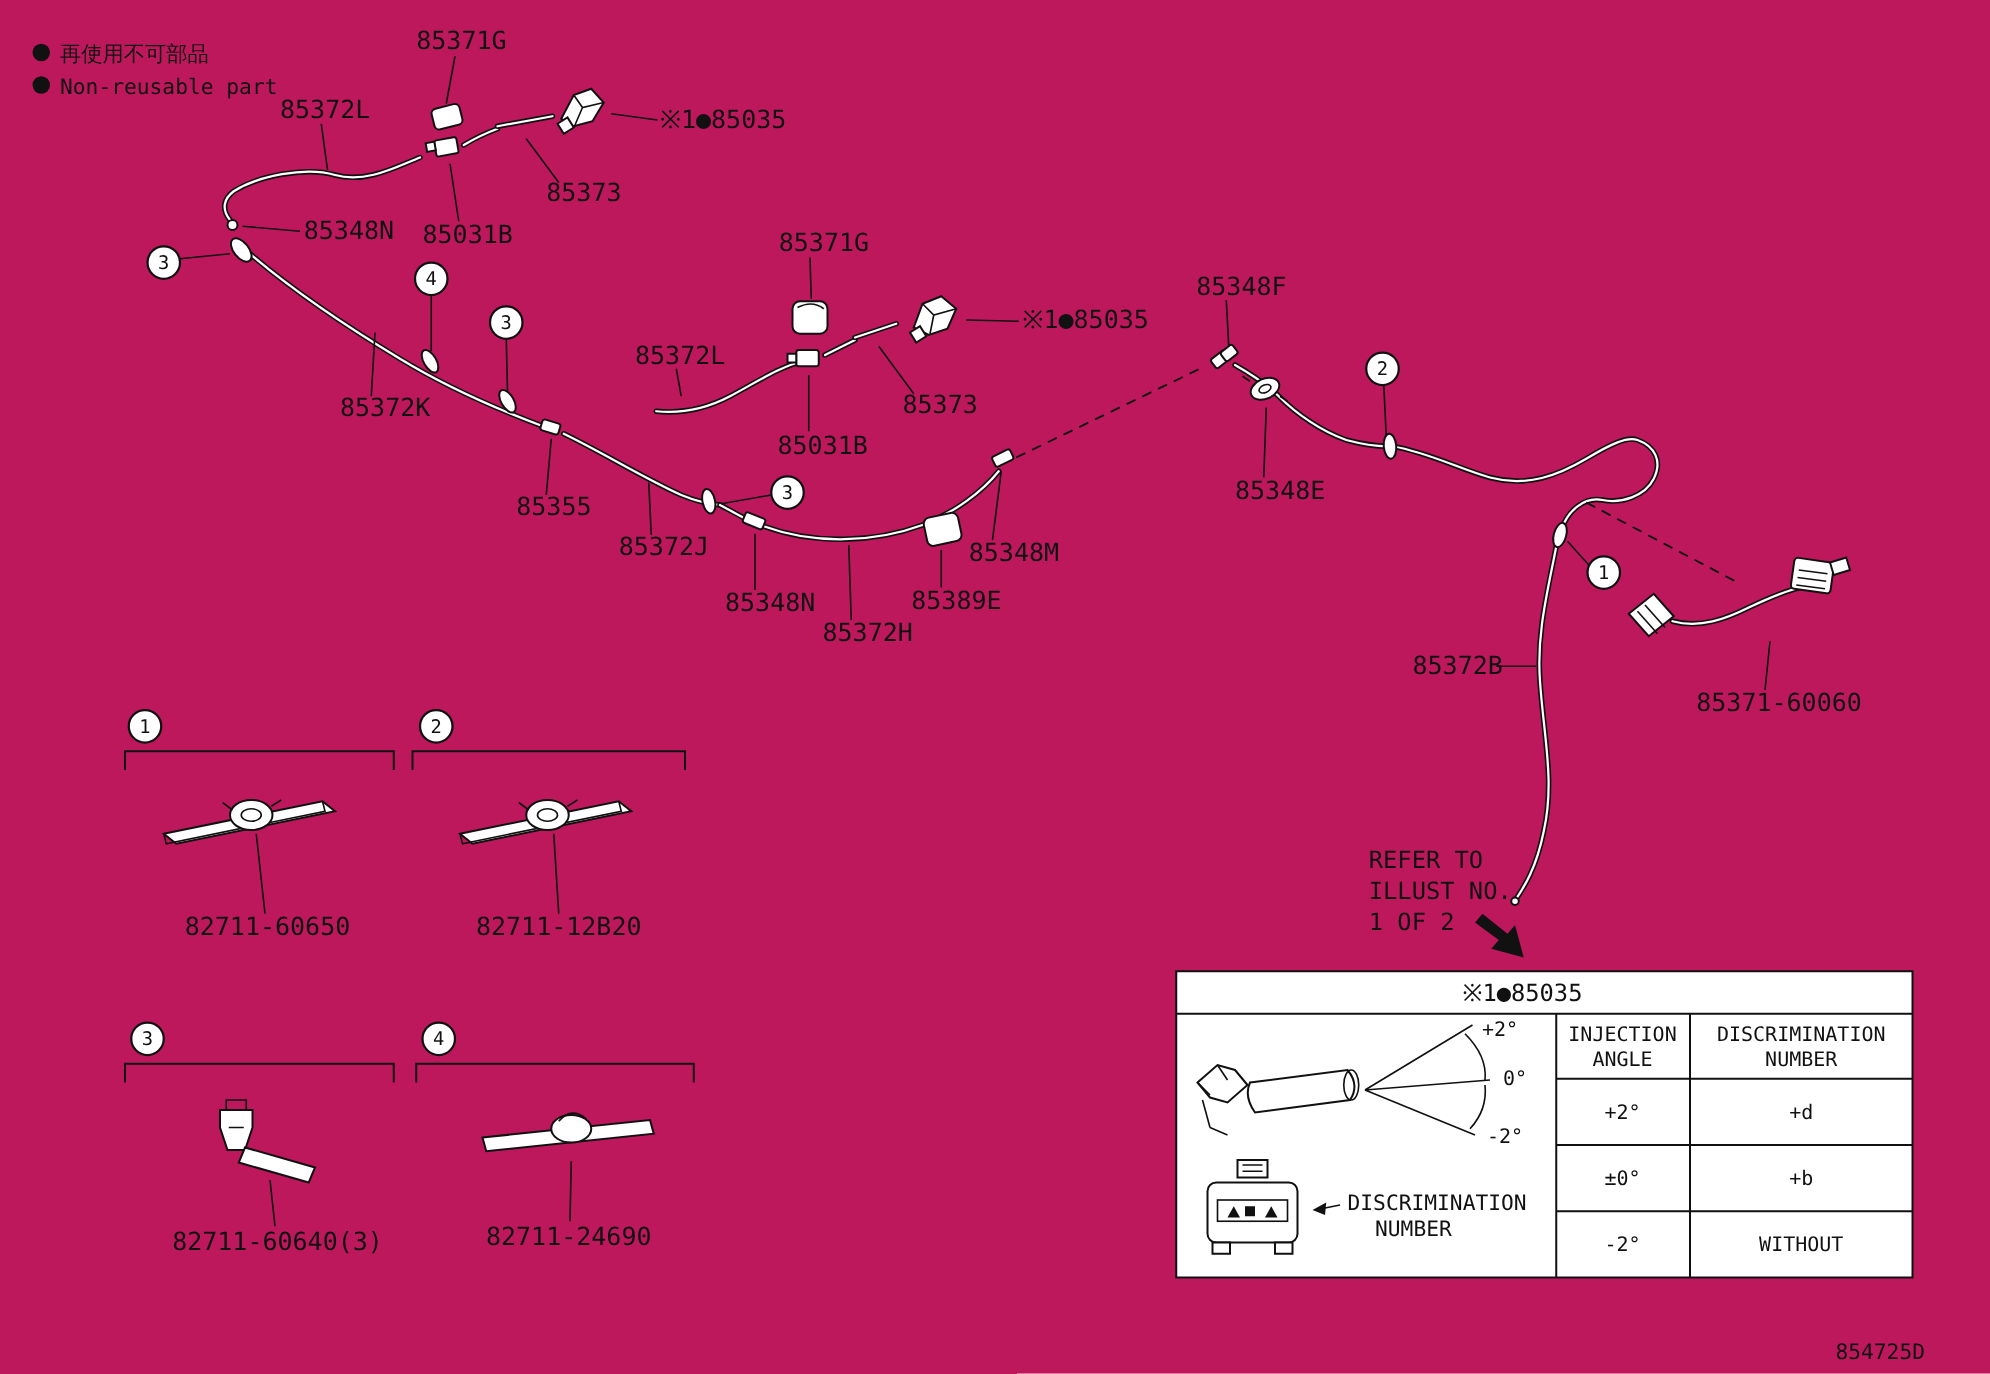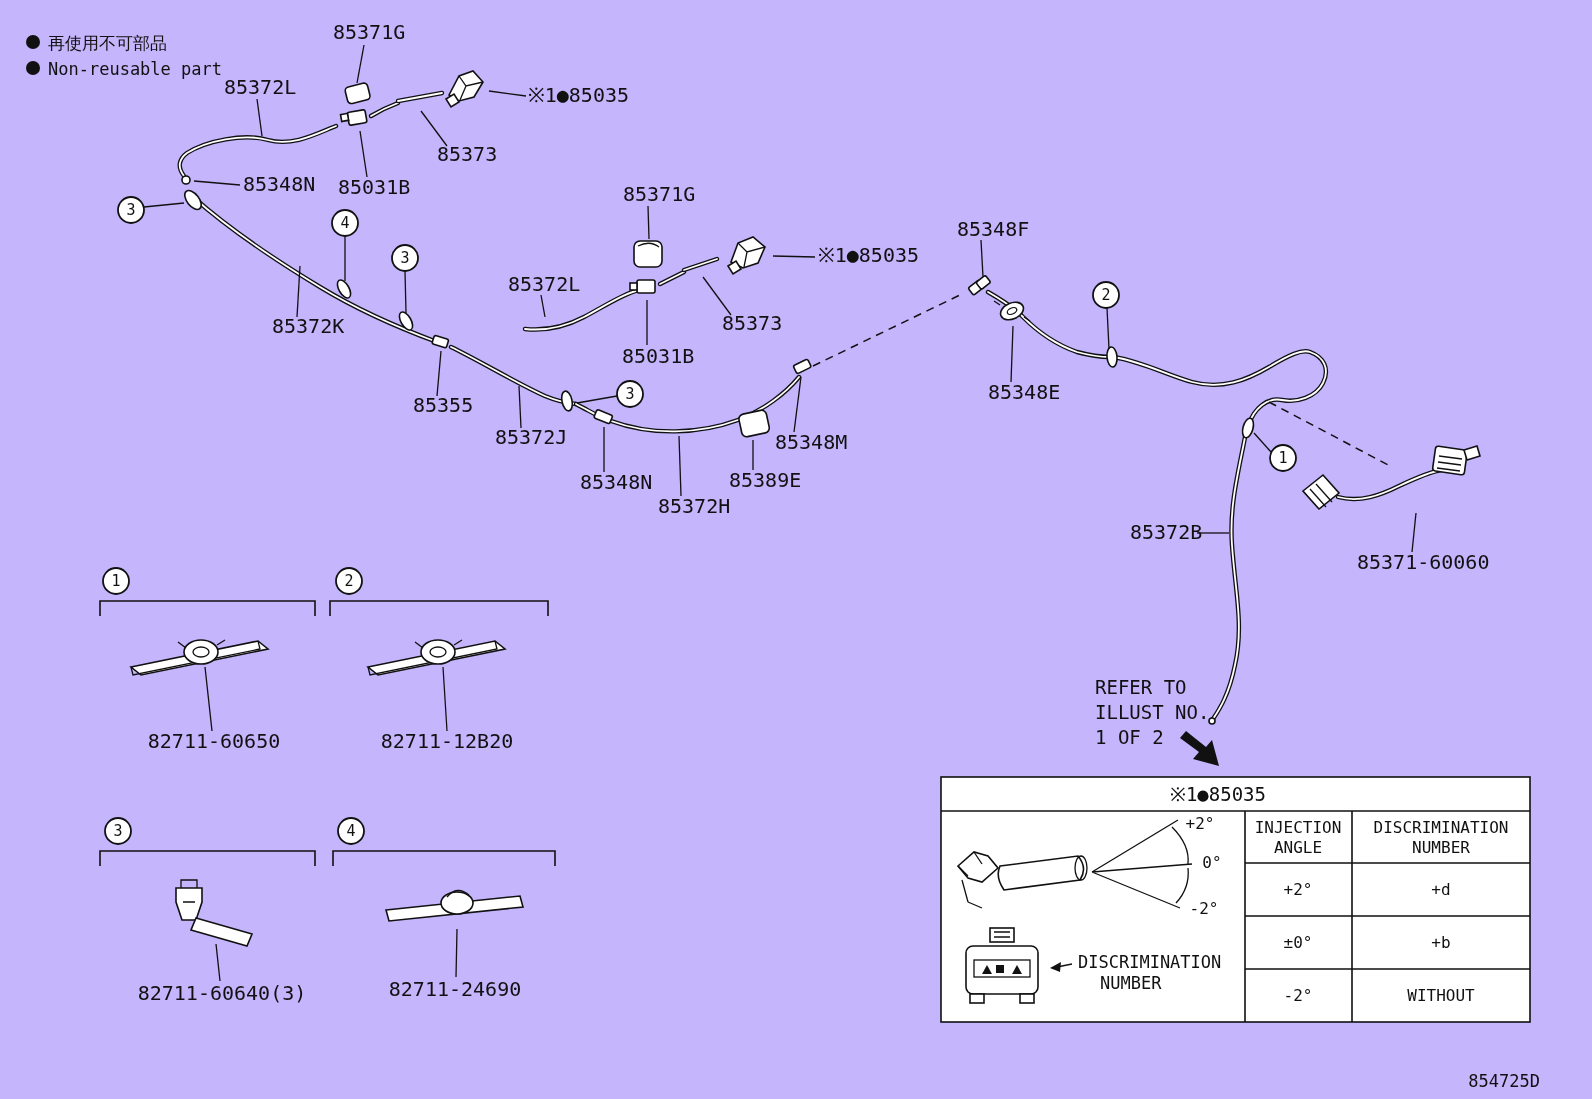--- a/index.html
+++ b/index.html
@@ -1,19 +1,19 @@
 <!DOCTYPE html>
 <html><head>
 <meta charset="utf-8">
 <style>
   html,body { margin:0; padding:0; background:#ffffff; }
   .canvas {
     position:relative;
     width:1592px; height:1099px;
-    background:#c4b5fd;
+    background:#be185d;
     font-family:"DejaVu Sans Mono", monospace;
   }
   svg text {
     font-family:"DejaVu Sans Mono", monospace;
     fill:#111111;
   }
   .lbl   { font-size:20px; }
   .lbl-m { font-size:19px; }
   .lbl-s { font-size:17px; }
   .lbl-t { font-size:16px; text-anchor:middle; }

